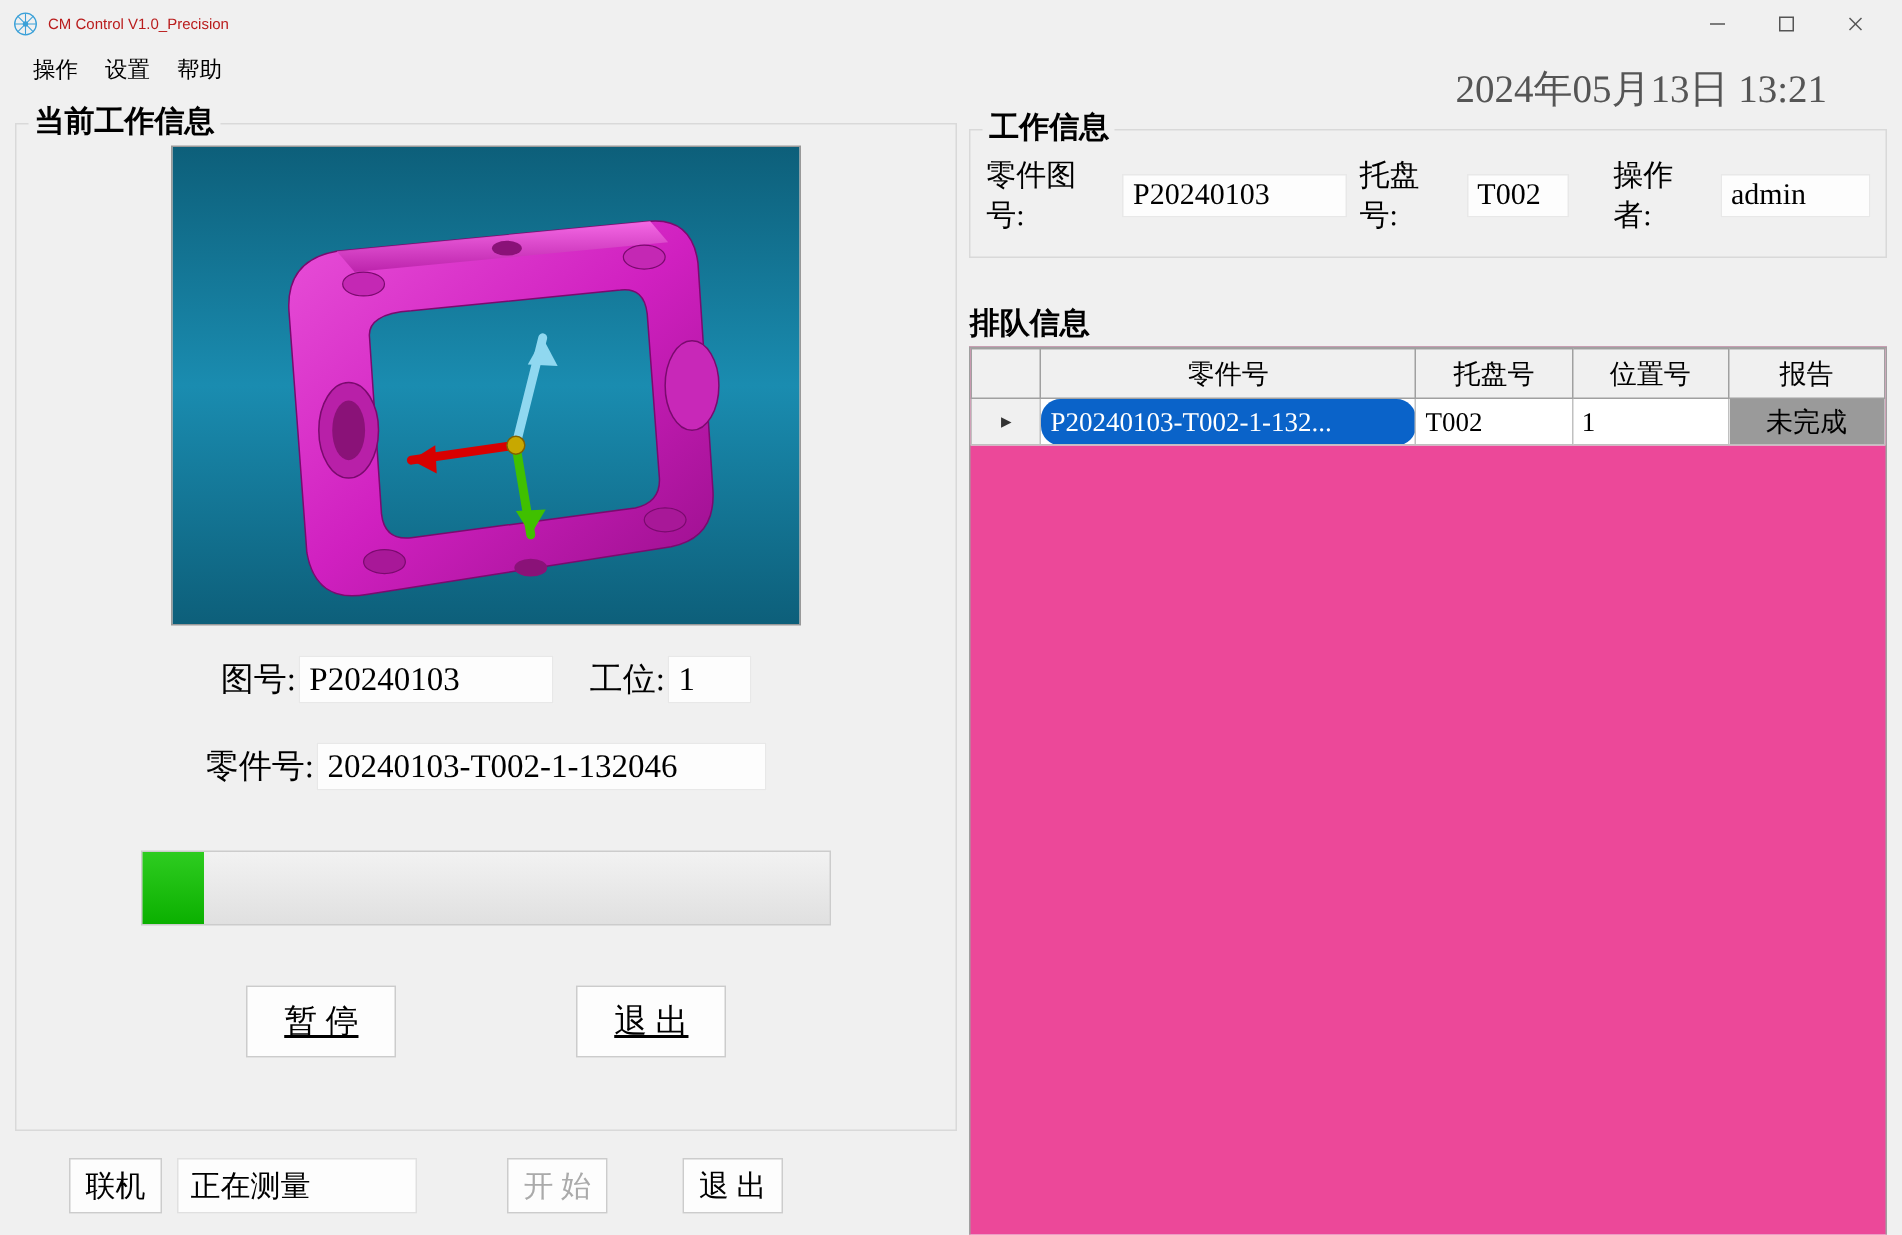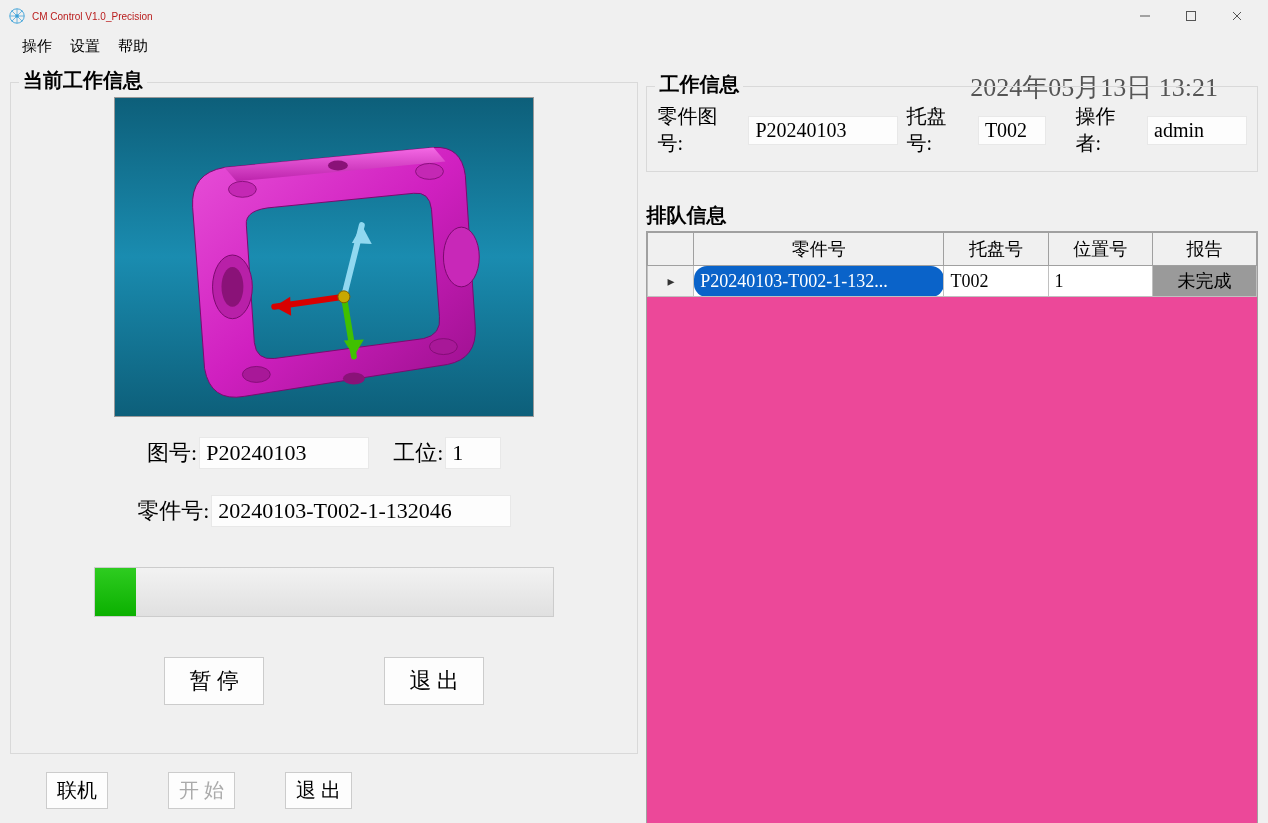--- a/index.html
+++ b/index.html
@@ -30,21 +30,21 @@
     width: 46px; height: 32px; display: flex; align-items: center; justify-content: center;
     color: #666; font-size: 14px;
   }
   .menubar {
     height: 28px; display: flex; align-items: center; gap: 18px;
     padding: 0 22px; font-size: 15px;
   }
   .menubar-item { cursor: default; }
   .datetime {
     position: absolute; right: 50px; top: 42px;
-    font-size: 26px; color: #555; font-family: "SimSun", serif; margin-top: 28px;
+    font-size: 26px; color: #555; font-family: "SimSun", serif;
   }
   .content { display: flex; padding: 0 10px; gap: 8px; }
   .left-panel { width: 668px; position: relative; }
   .groupbox {
     border: 1px solid #d9d9d9;
     margin-top: 22px;
     position: relative;
     padding: 14px 18px 18px 18px;
   }
   .groupbox-title {
@@ -72,21 +72,21 @@
   .progress-bar {
     width: 460px; height: 50px; margin: 40px auto 0 auto;
     background: linear-gradient(180deg, #f2f2f2 0%, #e0e0e0 100%);
     border: 1px solid #ccc; position: relative;
   }
   .progress-fill {
     position: absolute; left: 0; top: 0; bottom: 0;
     background: linear-gradient(180deg, #2ecc20 0%, #0bb000 100%);
   }
   .btn-row {
-    display: flex; justify-content: center; gap: 120px; margin-top: 40px;
+    display: flex; justify-content: center; gap: 120px; margin-top: 40px; text-decoration: underline;
   }
   .btn {
     background: #fdfdfd; border: 1px solid #ccc;
     padding: 8px 24px; font-size: 22px; font-family: "SimSun", serif;
     cursor: pointer; min-width: 100px; text-align: center;
   }
   .btn.disabled { color: #aaa; }
   .bottom-bar {
     display: flex; align-items: center; gap: 10px;
     margin-top: 18px; padding-left: 36px; font-size: 20px;
@@ -250,20 +250,21 @@
       </div>
 
       <div class="btn-row">
         <div class="btn">暂 停</div>
         <div class="btn">退 出</div>
       </div>
     </div>
 
     <div class="bottom-bar">
       <div class="btn">联机</div>
+      <div class="status-box">正在测量</div>
       <div style="width:40px;"></div>
       <div class="btn disabled">开 始</div>
       <div style="width:30px;"></div>
       <div class="btn">退 出</div>
     </div>
   </div>
 
   <div class="right-panel">
     <div class="groupbox" style="padding:12px 10px 14px 10px;">
       <div class="groupbox-title">工作信息</div>

